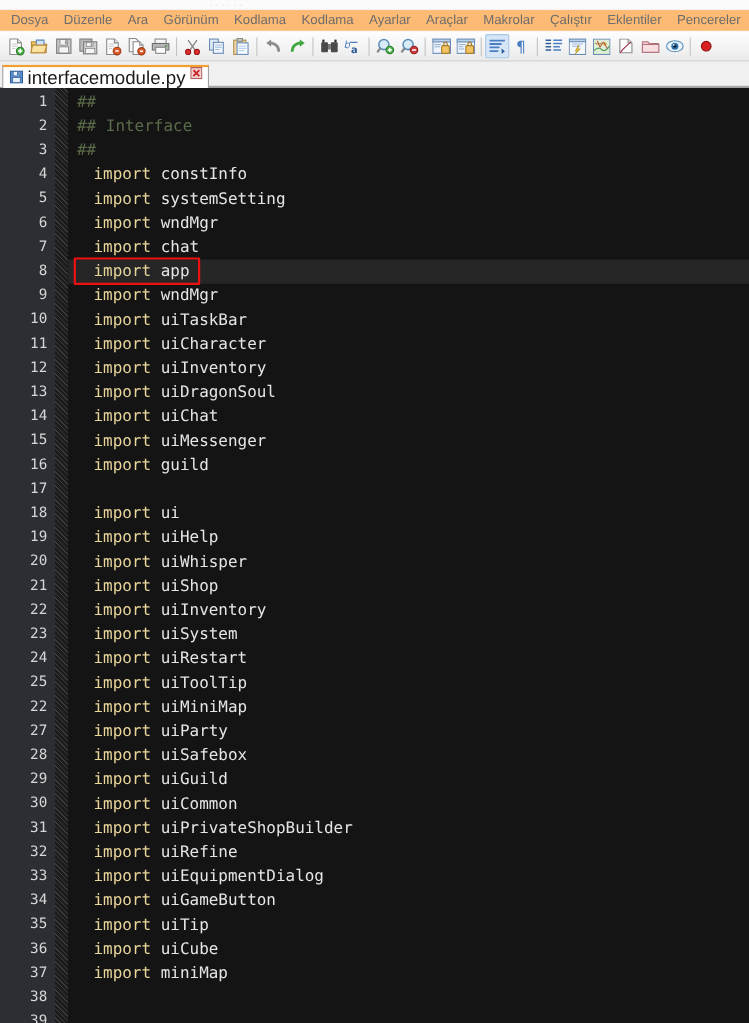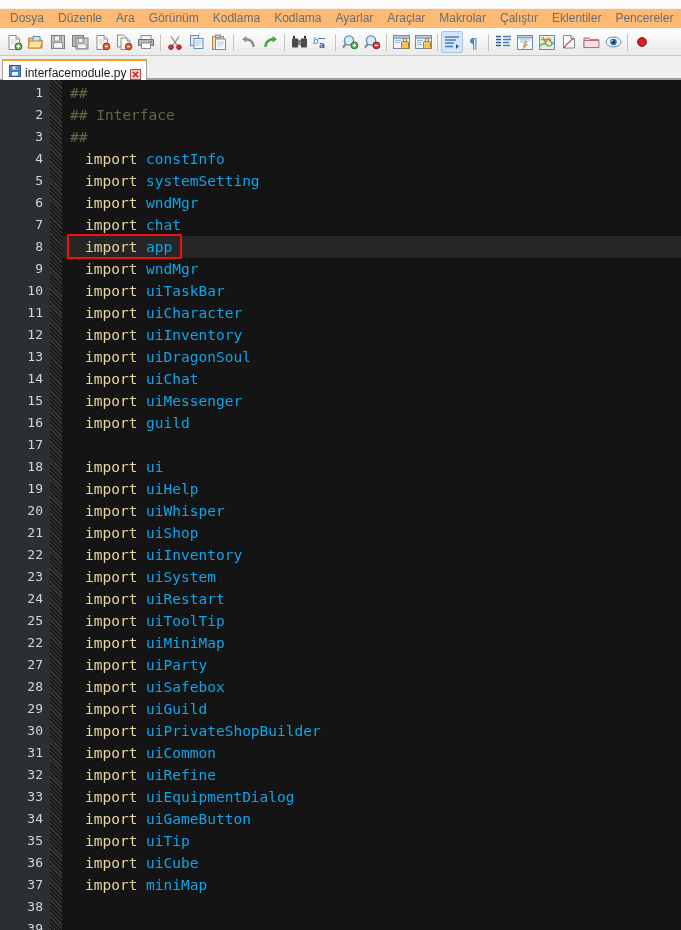--- a/index.html
+++ b/index.html
@@ -97,29 +97,29 @@
     background: #f0f0f0;
     border-bottom: 1px solid #a0a0a0;
     display: flex;
     align-items: flex-end;
     padding-left: 2px;
     position: relative;
   }
   .tab {
     height: 21px;
     display: flex;
-    align-items: flex-end;
+    align-items: flex-start;
     gap: 4px;
     padding: 0 5px 0 6px;
     background: #ffffff;
     border: 1px solid #a0a0a0;
     border-bottom: none;
     border-top: 2px solid #f0a030;
     box-sizing: border-box;
-    font-size: 12px;
+    font-size: 17px;
     color: #1a1a1a;
     position: relative;
     top: 1px;
   }
   .tab-label { white-space: nowrap; }
   .tab-close {
     width: 11px; height: 11px;
     display:flex; align-items:center; justify-content:center;
     flex: 0 0 auto;
   }
@@ -181,21 +181,21 @@
     font-size: 13px;
     height: 22px;
     line-height: 22px;
   }
   .code {
     padding-left: 8px;
     color: #d4d4d4;
   }
   .code.hl { background: #262626; }
   .kw  { color: #e8d59a; margin-left: 15px; }
-  .mod { color: #0ea5e9; }
+  .mod { color: #e5e5e5; }
   .cmt { color: #5a6b4a; }
 
   
   .anno-box {
     position: absolute;
     border: 2px solid #ee1111;
     border-radius: 1px;
     pointer-events: none;
     box-sizing: border-box;
   }
@@ -532,22 +532,22 @@
         <div class="line code"><span class="kw">import </span><span class="mod">uiWhisper</span></div>
         <div class="line code"><span class="kw">import </span><span class="mod">uiShop</span></div>
         <div class="line code"><span class="kw">import </span><span class="mod">uiInventory</span></div>
         <div class="line code"><span class="kw">import </span><span class="mod">uiSystem</span></div>
         <div class="line code"><span class="kw">import </span><span class="mod">uiRestart</span></div>
         <div class="line code"><span class="kw">import </span><span class="mod">uiToolTip</span></div>
         <div class="line code"><span class="kw">import </span><span class="mod">uiMiniMap</span></div>
         <div class="line code"><span class="kw">import </span><span class="mod">uiParty</span></div>
         <div class="line code"><span class="kw">import </span><span class="mod">uiSafebox</span></div>
         <div class="line code"><span class="kw">import </span><span class="mod">uiGuild</span></div>
+        <div class="line code"><span class="kw">import </span><span class="mod">uiCommon</span></div>
         <div class="line code"><span class="kw">import </span><span class="mod">uiPrivateShopBuilder</span></div>
-        <div class="line code"><span class="kw">import </span><span class="mod">uiCommon</span></div>
         <div class="line code"><span class="kw">import </span><span class="mod">uiRefine</span></div>
         <div class="line code"><span class="kw">import </span><span class="mod">uiEquipmentDialog</span></div>
         <div class="line code"><span class="kw">import </span><span class="mod">uiGameButton</span></div>
         <div class="line code"><span class="kw">import </span><span class="mod">uiTip</span></div>
         <div class="line code"><span class="kw">import </span><span class="mod">uiCube</span></div>
         <div class="line code"><span class="kw">import </span><span class="mod">miniMap</span></div>
       </div>
   </div>
 
 </div>

